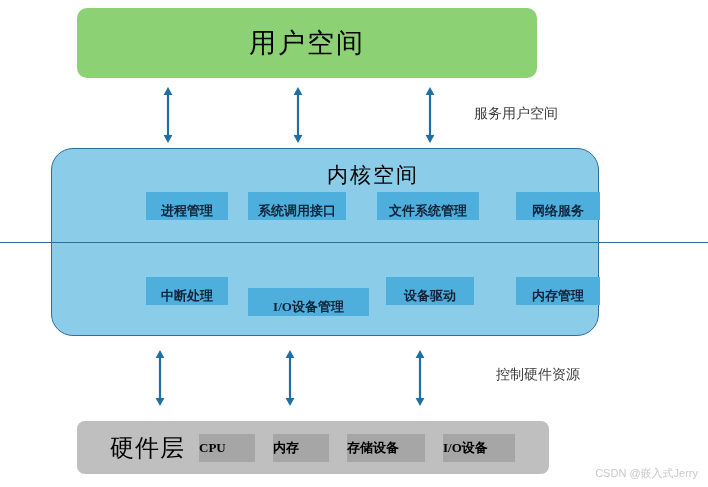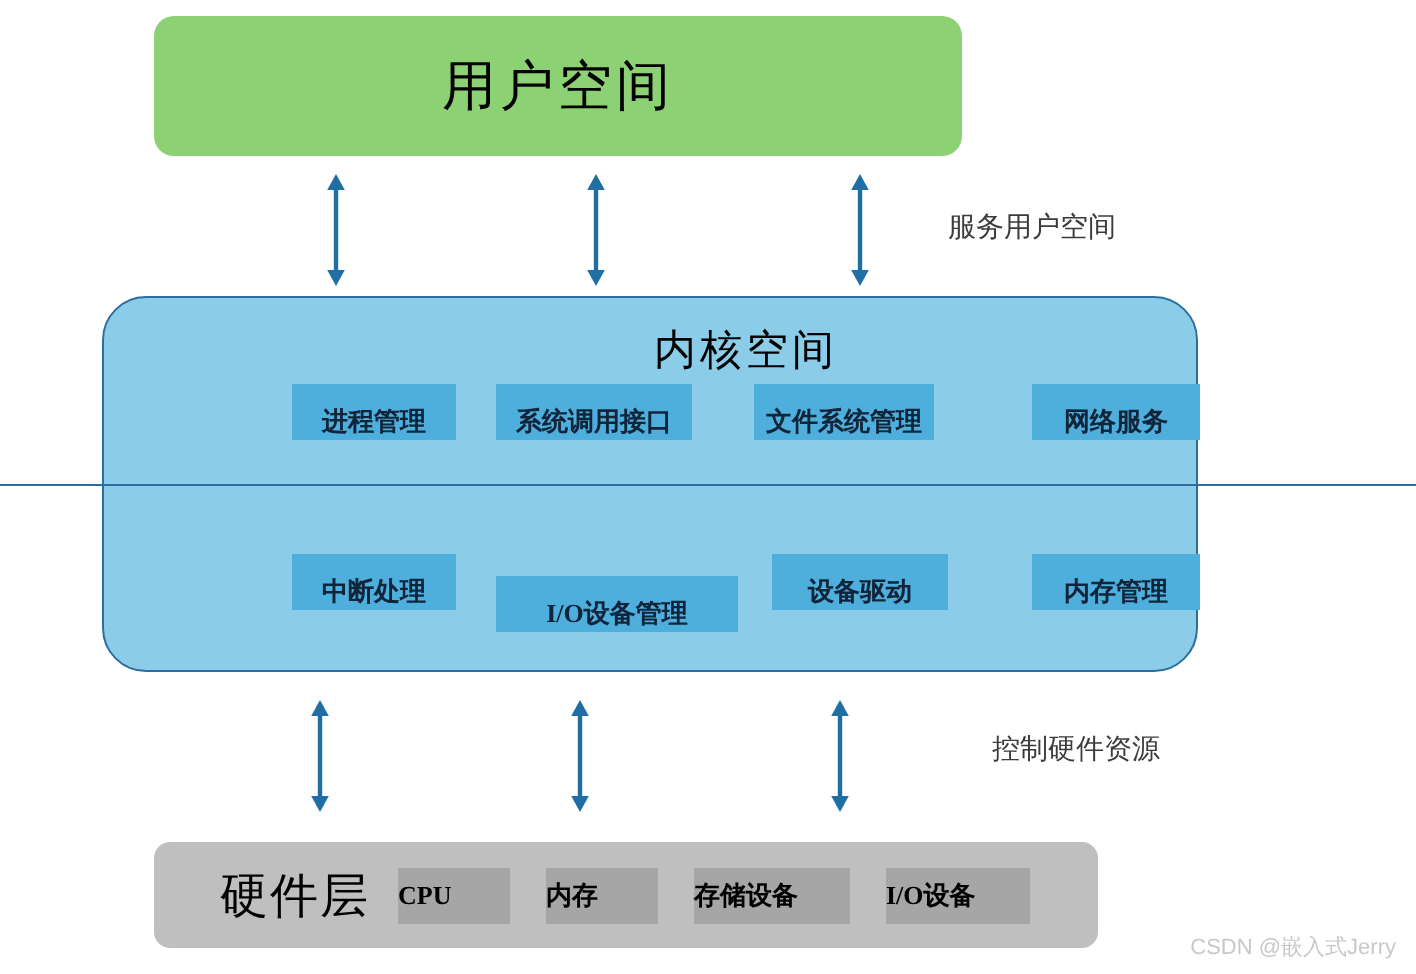--- a/index.html
+++ b/index.html
@@ -17,21 +17,21 @@
     height: 487px;
     background: #ffffff;
     overflow: hidden;
   }
 
   
   .user-space {
     position: absolute;
     left: 77px;
     top: 8px;
-    width: 404px;
+    width: 460px;
     height: 70px;
     background: #8CD173;
     border-radius: 10px;
     display: flex;
     align-items: center;
     justify-content: center;
   }
   .user-space-title {
     font-size: 27px;
     color: #000000;
@@ -183,21 +183,21 @@
 
   <div class="kernel-space">
     <div class="kernel-title">内核空间</div>
     <div id="kernel-row1">
         <div class="kernel-box" style="left: 94px; top: 43px; width: 82px; height: 28px;">
           <span>进程管理</span>
         </div>
         <div class="kernel-box" style="left: 196px; top: 43px; width: 98px; height: 28px;">
           <span>系统调用接口</span>
         </div>
-        <div class="kernel-box" style="left: 325px; top: 43px; width: 90px; height: 28px;">
+        <div class="kernel-box" style="left: 325px; top: 43px; width: 102px; height: 28px;">
           <span>文件系统管理</span>
         </div>
         <div class="kernel-box" style="left: 464px; top: 43px; width: 84px; height: 28px;">
           <span>网络服务</span>
         </div>
       </div>
     <div id="kernel-row2">
         <div class="kernel-box" style="left: 94px; top: 128px; width: 82px; height: 28px;">
           <span>中断处理</span>
         </div>

